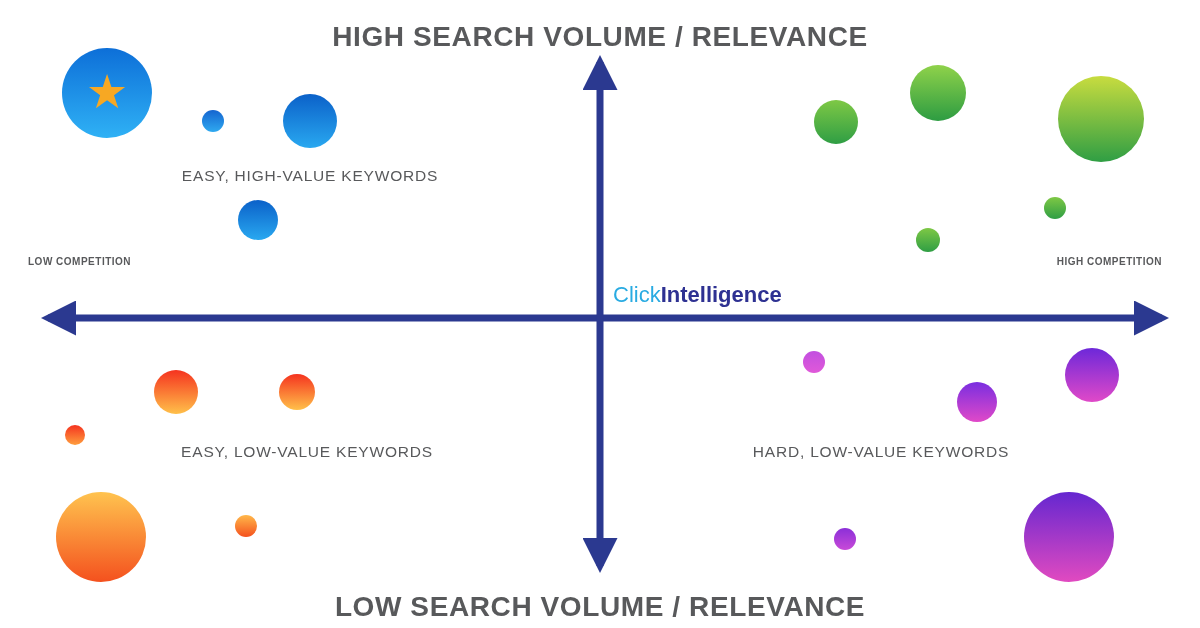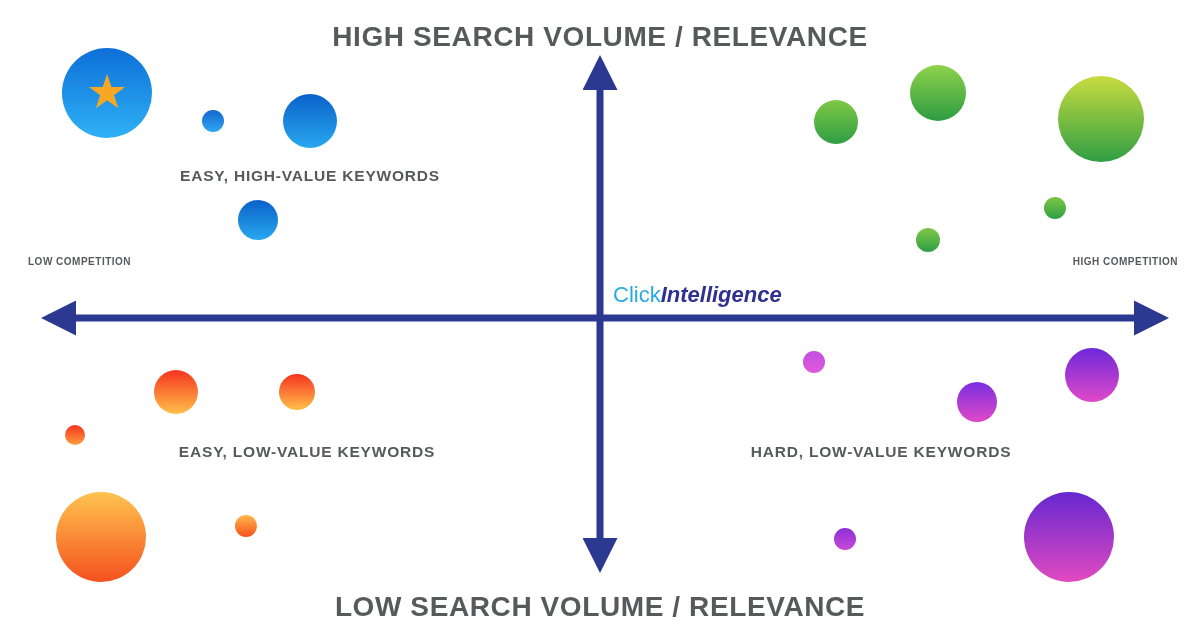--- a/index.html
+++ b/index.html
@@ -23,25 +23,25 @@
   .heading.bottom{left:600px;top:591px;text-align:right;}
   .axis-label{
     position:absolute;
     font-weight:bold;
     font-size:10px;
     letter-spacing:.5px;
     color:var(--text,#58595b);
     white-space:nowrap;
   }
   .axis-label.left{left:28px;top:256px;}
-  .axis-label.right{right:22px;top:256px;}
+  .axis-label.right{right:38px;top:256px;}
   .quad-label{
     position:absolute;
     transform:translateX(-50%);
-    font-weight:bold;
+    font-weight:normal;
     font-size:15.5px;
     letter-spacing:.8px;
     color:var(--text,#58595b);
     white-space:nowrap;
   }
   .arrows{position:absolute;left:0;top:0;}
   .arrow-line{stroke:var(--arrow,#2b3990);}
   .bubble-layer{position:absolute;left:0;top:0;width:100%;height:100%;}
   .bubble{
     position:absolute;
@@ -55,21 +55,21 @@
     line-height:1;
     transform:translateY(-2px);
   }
   .logo{
     position:absolute;
     left:613px;top:282px;
     font-size:22px;
     white-space:nowrap;
   }
   .logo .click{color:var(--logo-click,#29abe2);font-weight:normal;}
-  .logo .intelligence{color:var(--logo-intelligence,#2e3192);font-weight:600;font-style:italic;}
+  .logo .intelligence{color:var(--logo-intelligence,#2e3192);font-weight:600;}
 </style>
 </head>
 <body>
 
 <div class="stage">
 
   <svg class="arrows" width="1200" height="628" viewBox="0 0 1200 628" aria-hidden="true">
     <defs>
       <marker id="arrowhead" viewBox="0 0 10 10" refX="8" refY="5" markerWidth="5" markerHeight="5" orient="auto-start-reverse">
         <path d="M0,0 L10,5 L0,10 z" fill="#2b3990"></path>

